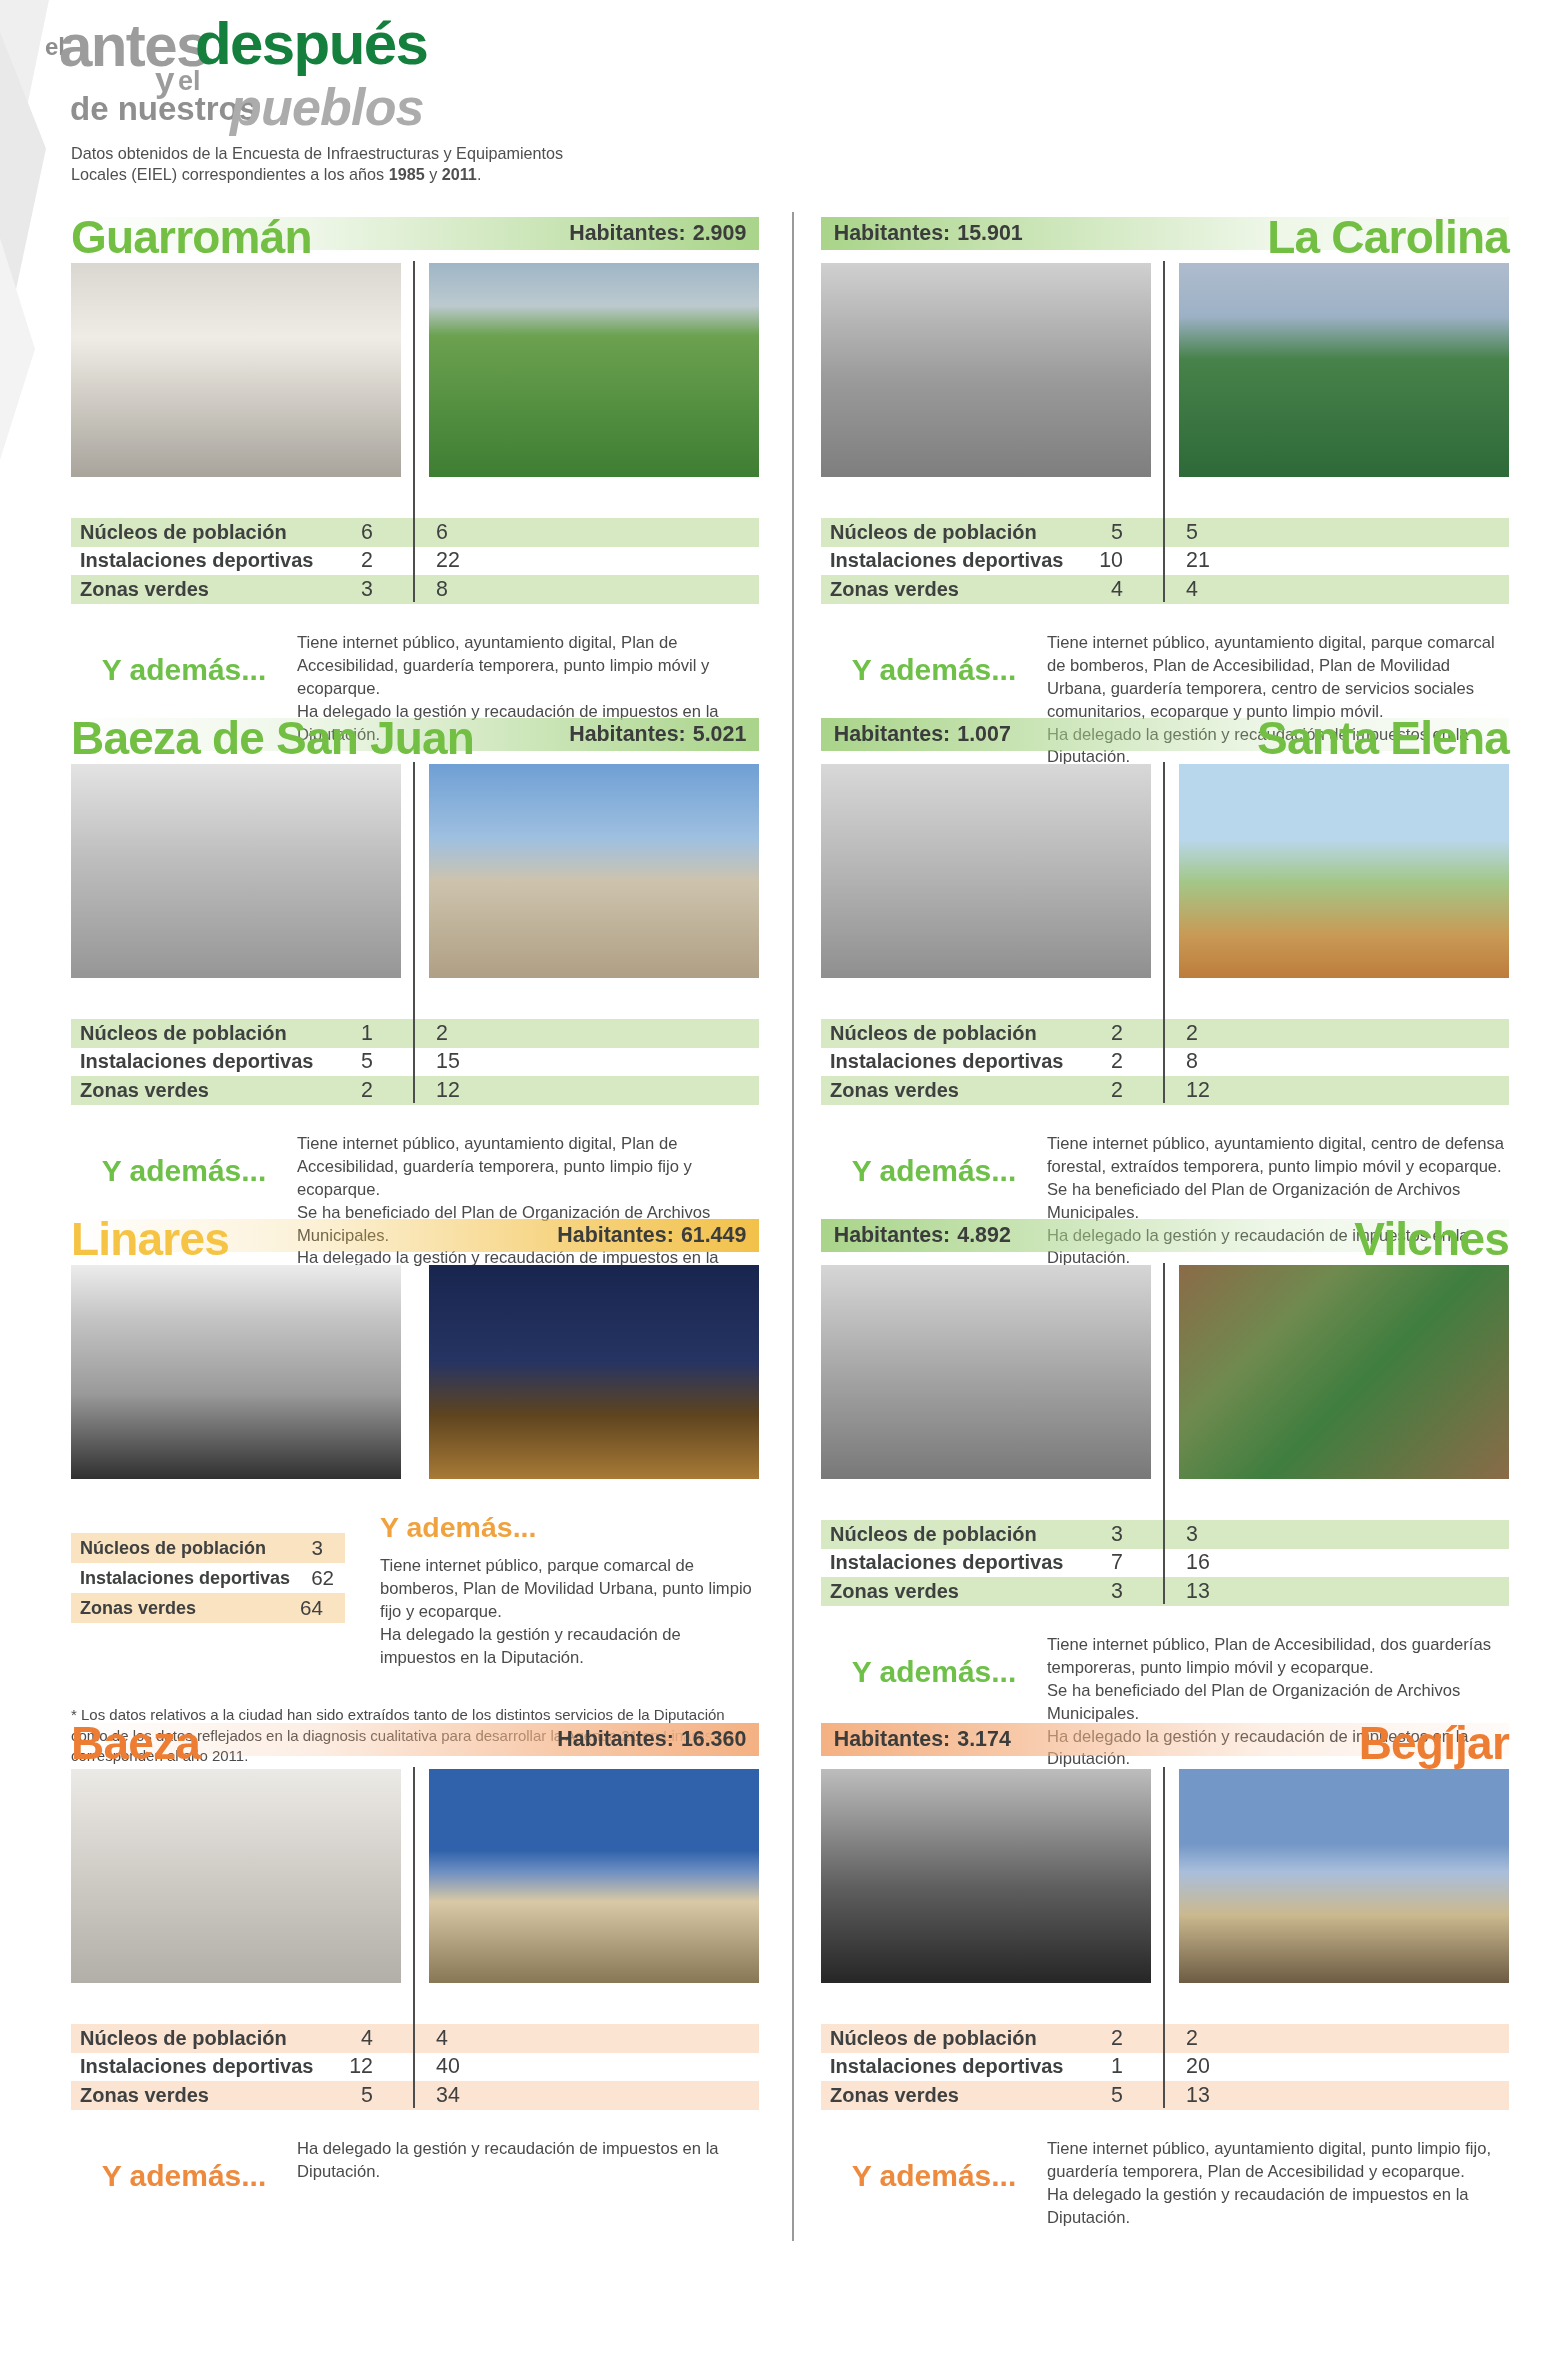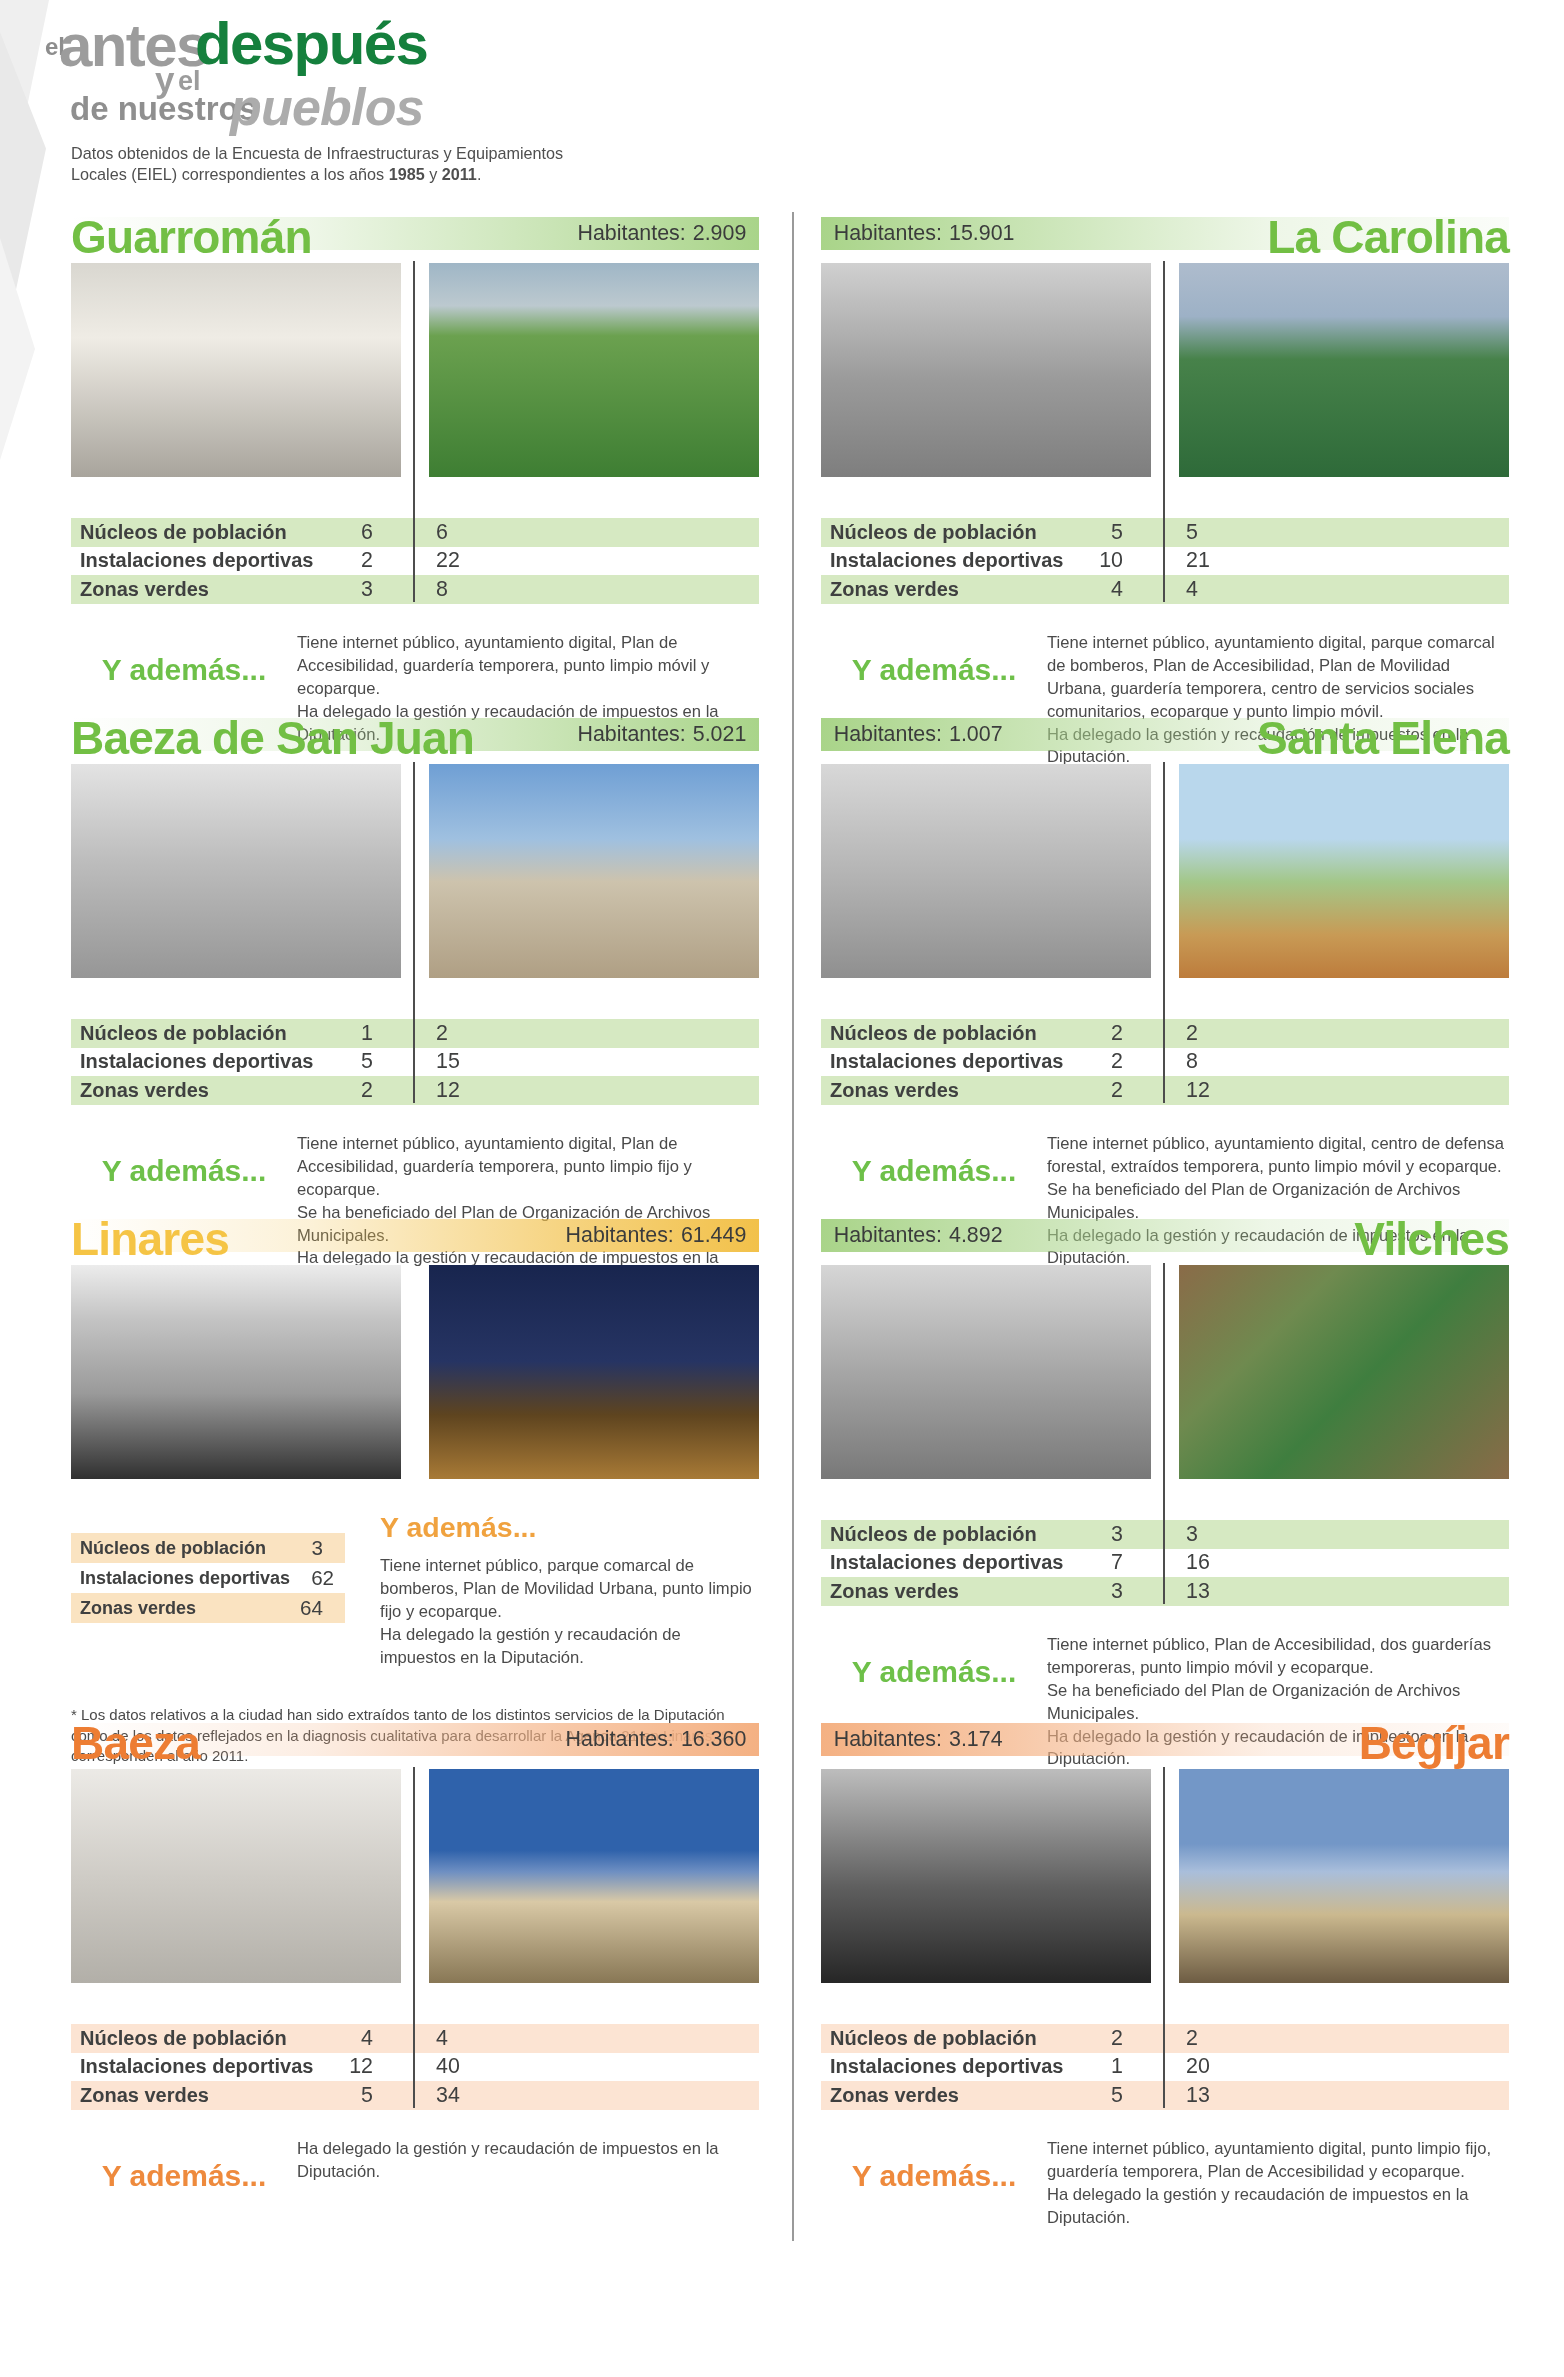--- a/index.html
+++ b/index.html
@@ -34,21 +34,21 @@
   .row { display:flex; gap:62px; height:501px; }
   .row.r3 { height:504px; }
   .center-divider { position:absolute; left:792px; top:212px; width:1.6px; height:2029px; background:#9a9a9a; }
   
   .town { position:relative; width:688px; }
   .town-header { position:relative; height:46px; }
   .hab-bar { position:absolute; left:0; right:0; top:11px; height:33px;
     display:flex; align-items:center; gap:7.1px; z-index:1; }
   .align-left  .hab-bar { justify-content:flex-end; padding-right:12.7px; }
   .align-right .hab-bar { justify-content:flex-start; padding-left:12.7px; }
-  .hab-bar span { font-size:21.4px; font-weight:normal; color:#3b3c3c; }
+  .hab-bar span { font-size:21.4px; font-weight:bold; color:#3b3c3c; }
   .town-title { position:absolute; bottom:-8px; z-index:2; font-size:46px;
     font-weight:bold; line-height:1; letter-spacing:-0.8px; white-space:nowrap; }
   .align-left  .town-title { left:0; }
   .align-right .town-title { right:0; }
   
   .t-green  .town-title { color:#72bf44; }
   .t-yellow .town-title { color:#f5c445; }
   .t-orange .town-title { color:#ed7d33; }
   .t-green.align-left   .hab-bar { background:linear-gradient(90deg, rgba(169,212,137,0) 0%, rgba(169,212,137,.2) 35%, rgba(169,212,137,.65) 72%, #a9d489 100%); }
   .t-green.align-right  .hab-bar { background:linear-gradient(90deg, #a9d489 0%, rgba(169,212,137,.65) 28%, rgba(169,212,137,.2) 65%, rgba(169,212,137,.05) 100%); }

